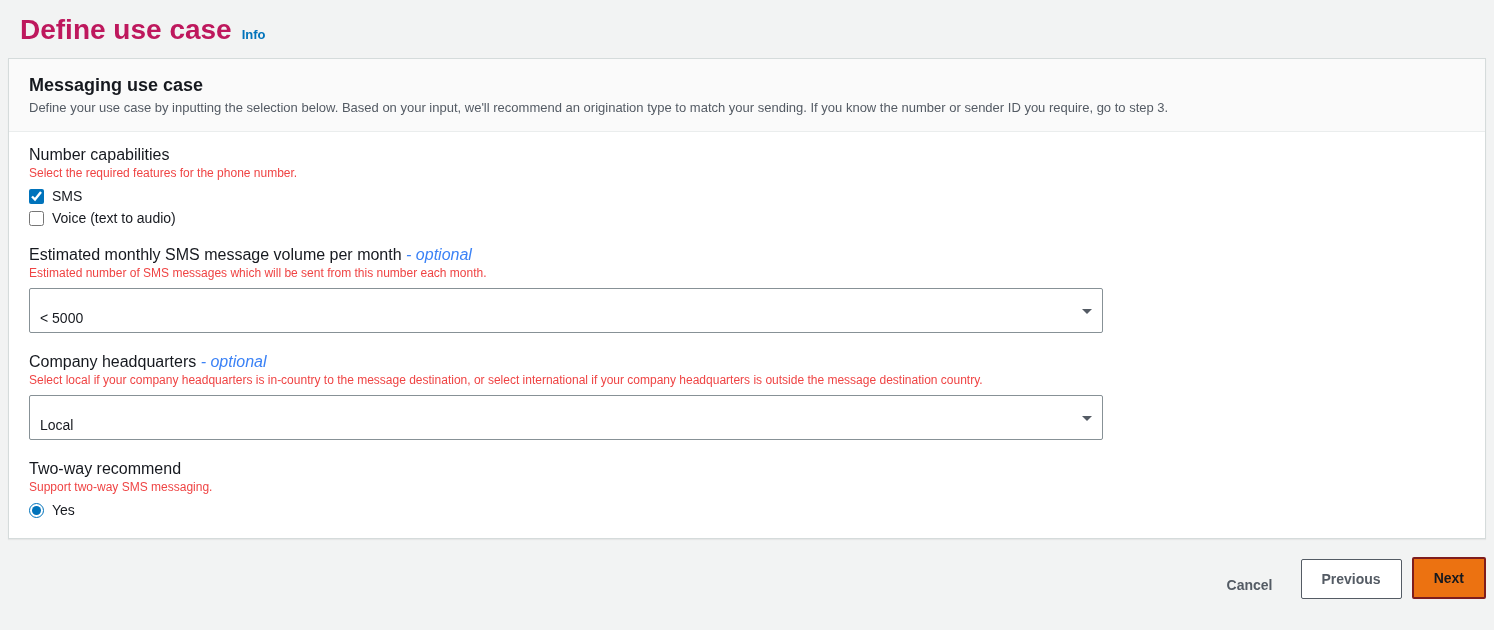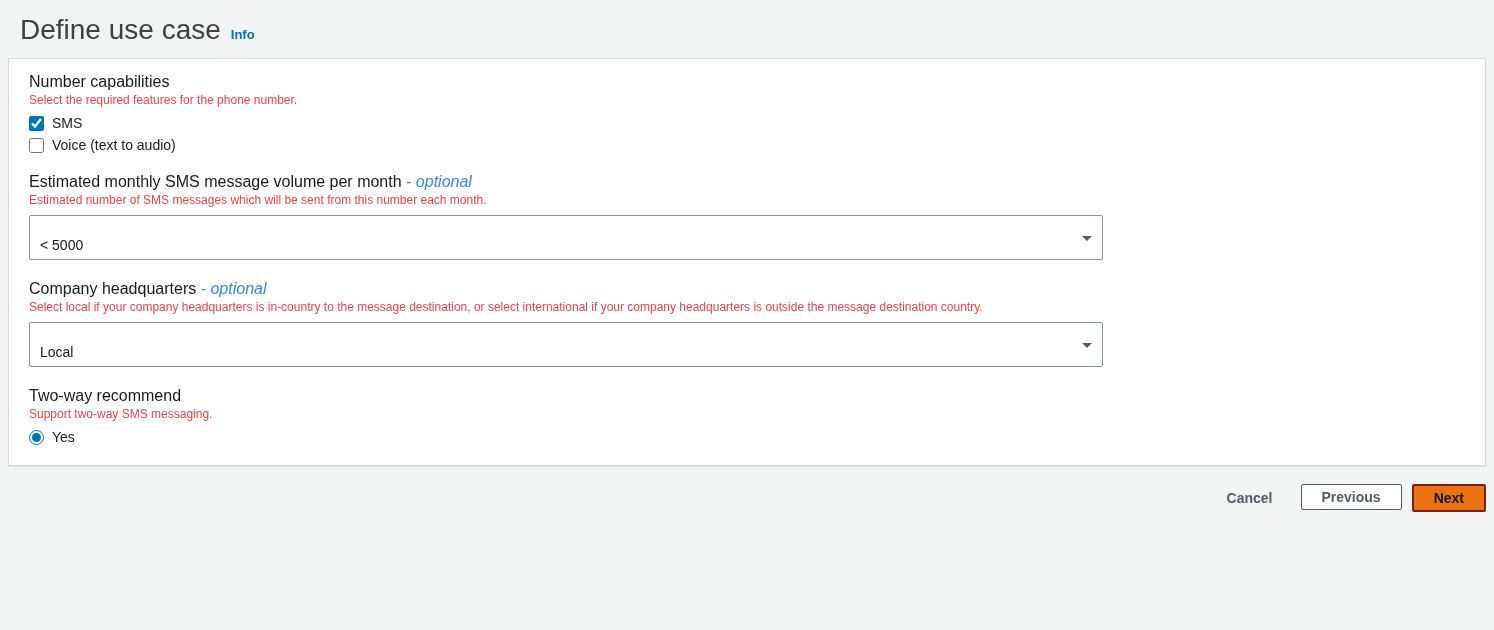--- a/index.html
+++ b/index.html
@@ -16,22 +16,22 @@
     .page-container {
       padding: 8px 8px 20px 8px;
     }
     .page-header {
       display: flex;
       align-items: baseline;
       padding: 6px 12px 12px 12px;
     }
     .page-title {
       font-size: 28px;
-      font-weight: 400;
-      color: #404040;
+      font-weight: 700;
+      color: #be185d;
     }
     .info-link {
       font-size: 13px;
       font-weight: 700;
       color: #0073bb;
       margin-left: 10px;
       cursor: pointer;
     }
     .panel {
       background: #ffffff;
@@ -125,28 +125,28 @@
       position: absolute;
       right: 10px;
       top: 50%;
       transform: translateY(-50%);
       pointer-events: none;
       color: #545b64;
     }
     .footer-actions {
       display: flex;
       justify-content: flex-end;
-      align-items: flex-start;
+      align-items: flex-end;
       gap: 10px;
       padding: 18px 0 0 0;
     }
     .btn {
       font-size: 14px;
       font-weight: 700;
-      padding: 4px 20px;
+      padding: 11px 20px;
       border-radius: 2px;
       cursor: pointer;
       font-family: inherit;
     }
     .btn-link {
       background: transparent;
       border: none;
       color: #545b64;
       padding: 6px 18px;
     }
@@ -164,20 +164,24 @@
 </head>
 <body>
 
 <div class="page-container">
   <div class="page-header">
     <h1 class="page-title">Define use case</h1>
     <a class="info-link">Info</a>
   </div>
 
   <div class="panel">
+    <div class="panel-header">
+      <div class="panel-title">Messaging use case</div>
+      <div class="panel-description">Define your use case by inputting the selection below. Based on your input, we'll recommend an origination type to match your sending. If you know the number or sender ID you require, go to step 3.</div>
+    </div>
 
     <div class="panel-body">
 
       <div class="form-group">
         <label class="form-label">Number capabilities</label>
         <div class="form-hint">Select the required features for the phone number.</div>
         <div class="checkbox-row">
           <input type="checkbox" id="cap-sms" checked="" style="">
           <label for="cap-sms">SMS</label>
         </div>

